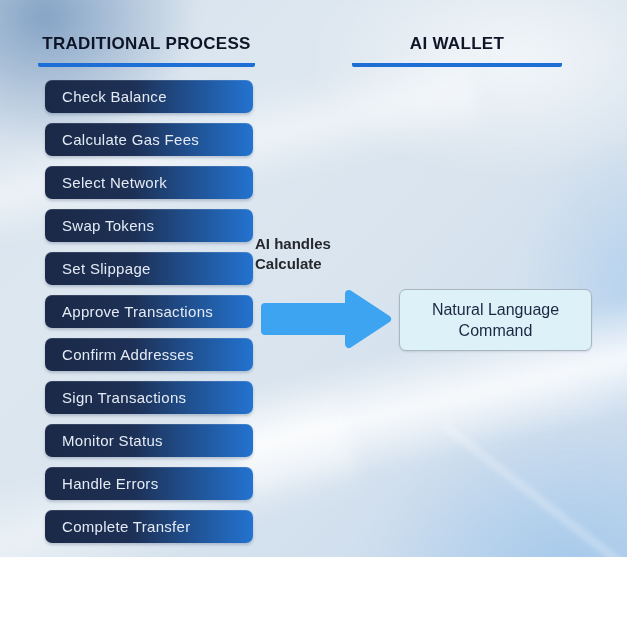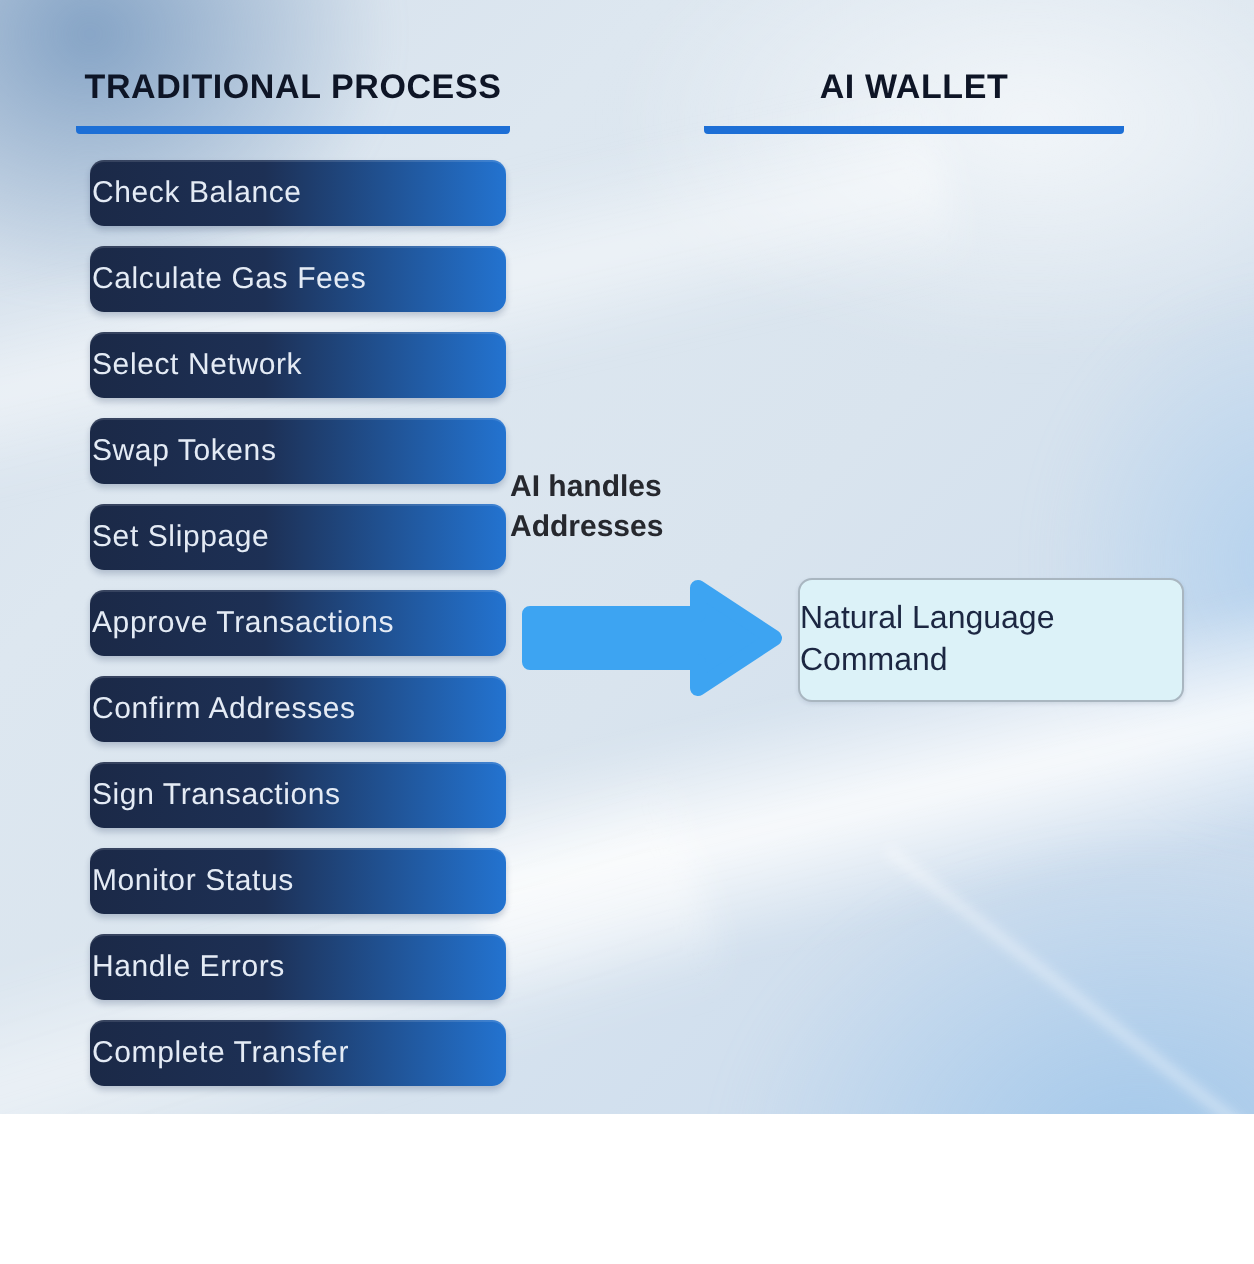--- a/index.html
+++ b/index.html
@@ -52,37 +52,37 @@
   
   .steps{
     position:absolute;left:45px;top:80px;width:208px;
     display:flex;flex-direction:column;gap:10px;
   }
   .step-btn{
     height:33px;border-radius:7px;
     background:linear-gradient(90deg,#1b2947 0%,#1d3055 42%,#2373d0 100%);
     color:#e4ebf5;font-size:15px;letter-spacing:.3px;
     display:flex;align-items:center;
-    padding-left:1px;box-sizing:border-box;
+    padding-left:17px;box-sizing:border-box;
     box-shadow:0 2px 3px rgba(20,40,80,.22), inset 0 1px 0 rgba(255,255,255,.12);
   }
 
   
   .connector-label{
     position:absolute;left:255px;top:234px;
     font-size:15px;font-weight:700;color:#26282e;line-height:20px;
   }
   .arrow-wrap{position:absolute;left:259px;top:287px;width:134px;height:64px;}
 
   
   .command-box{
     position:absolute;left:399px;top:289px;width:193px;height:62px;
     box-sizing:border-box;
     background:#dcf2f8;border:1px solid #a9b6c0;border-radius:7px;
-    display:flex;flex-direction:column;align-items:flex-start;justify-content:center;
+    display:flex;flex-direction:column;align-items:center;justify-content:center;
     font-size:16px;font-weight:500;color:#1c2742;line-height:21px;
     box-shadow:0 1px 2px rgba(40,60,90,.12);
   }
 </style>
 </head>
 <body>
 
 <div class="canvas">
 
   <div class="bg-layer wedge-tl"></div>
@@ -107,21 +107,21 @@
     <div class="step-btn">Approve Transactions</div>
     <div class="step-btn">Confirm Addresses</div>
     <div class="step-btn">Sign Transactions</div>
     <div class="step-btn">Monitor Status</div>
     <div class="step-btn">Handle Errors</div>
     <div class="step-btn">Complete Transfer</div>
   </div>
 
   <div class="connector-label">
     <div>AI handles</div>
-    <div>Addresses</div>
+    <div>Calculate</div>
   </div>
 
   <div class="arrow-wrap">
     <svg width="134" height="64" viewBox="0 0 134 64">
       <path d="M6 20 H90 V7 L128 32 L90 57 V44 H6 Z" stroke-width="8" stroke-linejoin="round" fill="#3da4f2"></path>
       <path d="M6 20 H90 V7 L128 32 L90 57 V44 H6 Z" fill="none" stroke-width="8" stroke-linejoin="round" stroke="#3da4f2"></path>
     </svg>
   </div>
 
   <div class="command-box">

